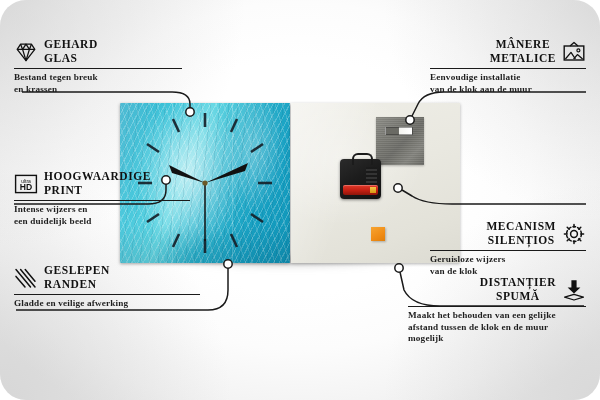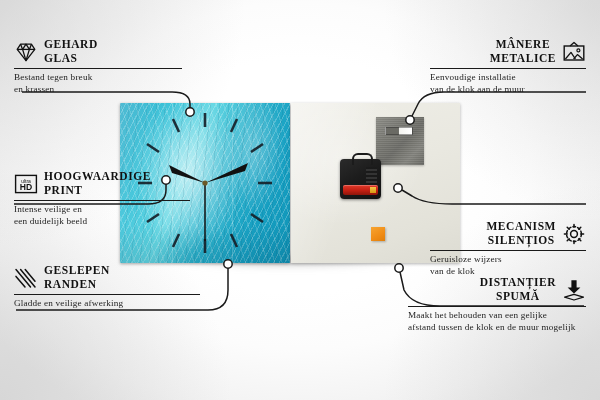--- a/index.html
+++ b/index.html
@@ -4,20 +4,21 @@
 <style>
   html,body{margin:0;padding:0;}
   body{
     width:600px;height:400px;overflow:hidden;
     font-family:"Liberation Serif", serif;
     background:#ffffff;
   }
   #stage{position:relative;width:600px;height:400px;overflow:hidden;
     background:
       radial-gradient(ellipse 62% 70% at 50% 44%, #ffffff 0%, #ffffff 42%, #fcfcfc 62%, #f2f2f2 86%, #e9e9e9 100%);
+    border-radius: 26px;
   }
   
   #stage:before{content:"";position:absolute;inset:0;pointer-events:none;
     background:
       radial-gradient(circle at 0% 0%, rgba(205,205,205,.55) 0%, rgba(205,205,205,0) 34%),
       radial-gradient(circle at 100% 0%, rgba(205,205,205,.5) 0%, rgba(205,205,205,0) 30%),
       radial-gradient(circle at 0% 100%, rgba(200,200,200,.55) 0%, rgba(200,200,200,0) 32%),
       radial-gradient(circle at 100% 100%, rgba(200,200,200,.5) 0%, rgba(200,200,200,0) 30%);
     z-index:1;}
 
@@ -85,21 +86,21 @@
 
   
   .callout{position:absolute;z-index:7;}
   .head{display:flex;align-items:center;gap:6px;}
   .head.r{justify-content:flex-end;}
   .title{font-size:11.5px;font-weight:bold;letter-spacing:.55px;color:#111;line-height:13.5px;
     text-transform:uppercase;}
   .title.r{text-align:center;}
   .ico{width:24px;height:24px;flex:0 0 24px;display:block;}
   .rule{height:1px;background:#1a1a1a;margin-top:3px;}
-  .desc{font-size:9.2px;color:#1e1e1e;line-height:11.6px;margin-top:3px;letter-spacing:.18px;}
+  .desc{font-size:9.2px;color:#1e1e1e;line-height:11.6px;margin-top:3px;letter-spacing:.18px;font-weight:bold;}
   .desc.r{text-align:left;}
 
   #c-glas{left:14px;top:38px;width:168px;}
   #c-print{left:14px;top:170px;width:176px;}
   #c-randen{left:14px;top:264px;width:186px;}
   #c-manere{left:430px;top:38px;width:156px;}
   #c-mec{left:430px;top:180px;width:156px;margin-top:40px;}
   #c-dist{left:408px;top:276px;width:178px;}
 </style>
 </head>
@@ -211,21 +212,21 @@
         <text x="12" y="10.6" font-family="Liberation Sans, sans-serif" font-size="5" text-anchor="middle" fill="#111">ultra</text>
         <text x="12" y="18.4" font-family="Liberation Sans, sans-serif" font-size="8.6" font-weight="bold" text-anchor="middle" fill="#111">HD</text>
       </svg>
       <div class="title">
         <div>HOOGWAARDIGE</div>
         <div>PRINT</div>
       </div>
     </div>
     <div class="rule"></div>
     <div class="desc">
-      <div>Intense veilige en</div>
+      <div>Intense wijzers en</div>
       <div>een duidelijk beeld</div>
     </div>
   </div>
 
   <div class="callout" id="c-randen">
     <div class="head">
       <svg class="ico" viewBox="0 0 24 24">
         <g stroke="#111" stroke-width="1.5" stroke-linecap="round">
           <line x1="2" y1="3.5" x2="16.5" y2="21"></line>
           <line x1="6.6" y1="3.5" x2="21" y2="21"></line>

